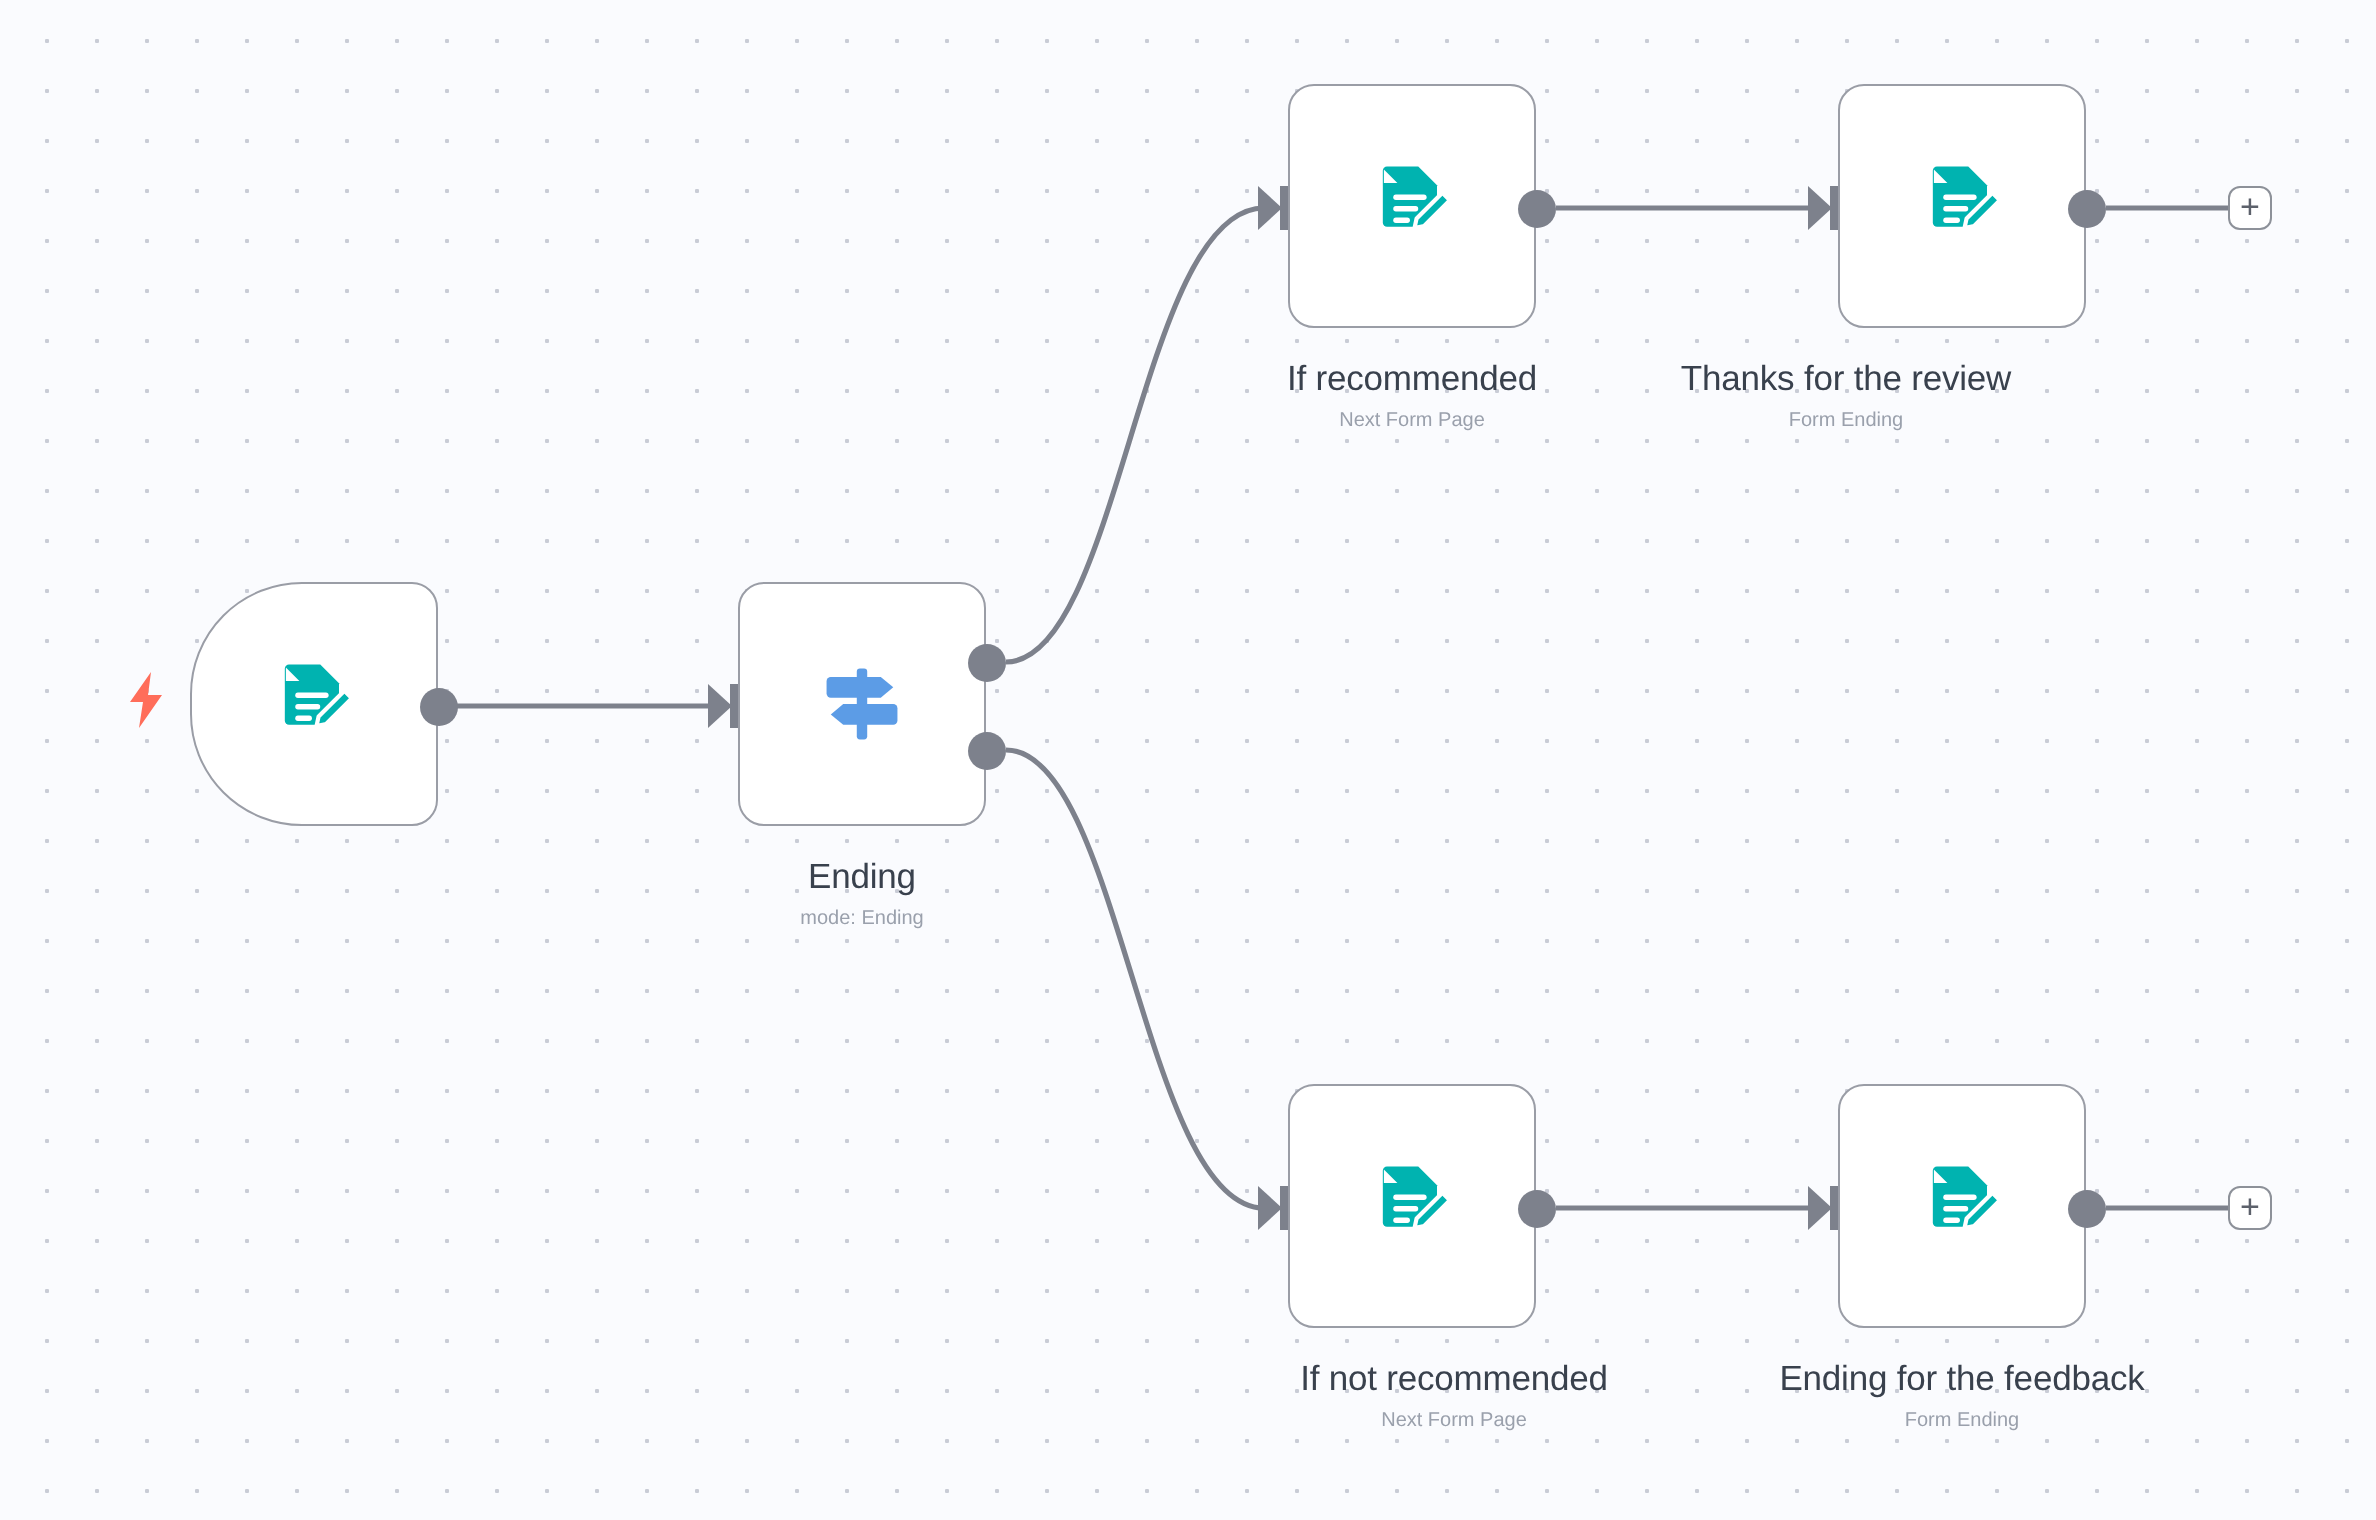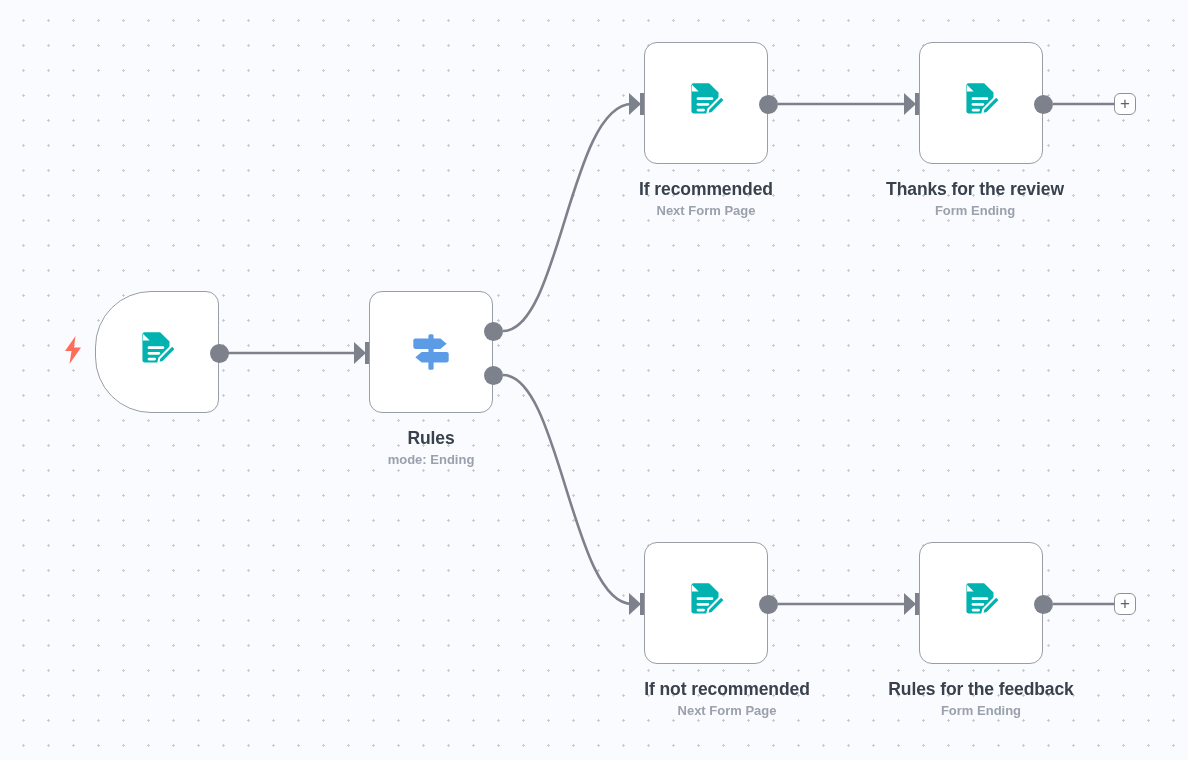--- a/index.html
+++ b/index.html
@@ -63,28 +63,28 @@
 
   
   .label {
     position: absolute;
     text-align: center;
     white-space: nowrap;
     transform: translateX(-50%);
   }
   .label .title {
     font-size: 17.5px;
-    font-weight: bold;
+    font-weight: normal;
     color: #39414d;
     letter-spacing: -0.1px;
     line-height: 22px;
   }
   .label .sub {
-    font-size: 13px;
-    font-weight: bold;
+    font-size: 10px;
+    font-weight: normal;
     color: #9aa0ac;
     line-height: 20px;
     margin-top: 1px;
   }
 
   
   .plus-btn {
     position: absolute;
     width: 22px;
     height: 22px;
@@ -159,21 +159,21 @@
       <svg width="50" height="50" viewBox="0 0 48 48" xmlns="http://www.w3.org/2000/svg">
         <rect x="21.5" y="7" width="5" height="34" rx="1.5" fill="#5c9ce6"></rect>
         <path d="M9 11 h24 l6 5 -6 5 H9 a2 2 0 0 1 -2 -2 v-6 a2 2 0 0 1 2 -2 z" fill="#5c9ce6"></path>
         <path d="M39 24 H15 l-6 5 6 5 h24 a2 2 0 0 0 2 -2 v-6 a2 2 0 0 0 -2 -2 z" fill="#5c9ce6"></path>
       </svg>
     </span>
   </div>
   <span class="out-dot" style="left:484px; top:321.5px;"></span>
   <span class="out-dot" style="left:484px; top:365.5px;"></span>
   <div class="label" style="left:431px; top:427px;">
-    <div class="title">Rules</div>
+    <div class="title">Ending</div>
     <div class="sub">mode: Ending</div>
   </div>
 
   <span class="in-arrow" style="left:627px; top:91px;">
     <svg width="24" height="26" viewBox="0 0 24 26" xmlns="http://www.w3.org/2000/svg">
       <path d="M2 2 L14 13 L2 24 z" fill="#7d818c"></path>
       <rect x="13" y="2" width="8" height="22" fill="#7d818c"></rect>
     </svg>
   </span>
   <div class="node" style="left:644px; top:42px; width:124px; height:122px;">
@@ -208,21 +208,21 @@
         <path d="M10.5 6.5 L17 13 H10.5 z" fill="#ffffff"></path>
         <rect x="15" y="18.5" width="16" height="2.6" rx="1.3" fill="#ffffff"></rect>
         <rect x="15" y="24" width="12" height="2.6" rx="1.3" fill="#ffffff"></rect>
         <rect x="15" y="29.5" width="8" height="2.6" rx="1.3" fill="#ffffff"></rect>
         <path d="M38.6 17.6 l3.6 3.6 -12.4 12.4 -4.6 1 1 -4.6 z" fill="#00b3b0" stroke="#ffffff" stroke-width="2" stroke-linejoin="round"></path>
         <path d="M38.6 17.6 l3.6 3.6" stroke="#ffffff" stroke-width="1.6"></path>
       </svg>
     </span>
   </div>
   <span class="out-dot" style="left:1034px; top:94.5px;"></span>
-  <div class="label" style="left:975px; top:178px;">
+  <div class="label" style="left:923px; top:178px;">
     <div class="title">Thanks for the review</div>
     <div class="sub">Form Ending</div>
   </div>
 
   <span class="in-arrow" style="left:627px; top:591px;">
     <svg width="24" height="26" viewBox="0 0 24 26" xmlns="http://www.w3.org/2000/svg">
       <path d="M2 2 L14 13 L2 24 z" fill="#7d818c"></path>
       <rect x="13" y="2" width="8" height="22" fill="#7d818c"></rect>
     </svg>
   </span>
@@ -259,21 +259,21 @@
         <rect x="15" y="18.5" width="16" height="2.6" rx="1.3" fill="#ffffff"></rect>
         <rect x="15" y="24" width="12" height="2.6" rx="1.3" fill="#ffffff"></rect>
         <rect x="15" y="29.5" width="8" height="2.6" rx="1.3" fill="#ffffff"></rect>
         <path d="M38.6 17.6 l3.6 3.6 -12.4 12.4 -4.6 1 1 -4.6 z" fill="#00b3b0" stroke="#ffffff" stroke-width="2" stroke-linejoin="round"></path>
         <path d="M38.6 17.6 l3.6 3.6" stroke="#ffffff" stroke-width="1.6"></path>
       </svg>
     </span>
   </div>
   <span class="out-dot" style="left:1034px; top:594.5px;"></span>
   <div class="label" style="left:981px; top:678px;">
-    <div class="title">Rules for the feedback</div>
+    <div class="title">Ending for the feedback</div>
     <div class="sub">Form Ending</div>
   </div>
 
   <div class="plus-btn" style="left:1114px; top:93px;">
     <span style="font-size:17px; color:#5c616b; line-height:16px; font-family:'Liberation Sans',sans-serif;">+</span>
   </div>
   <div class="plus-btn" style="left:1114px; top:593px;">
     <span style="font-size:17px; color:#5c616b; line-height:16px; font-family:'Liberation Sans',sans-serif;">+</span>
   </div>
 

